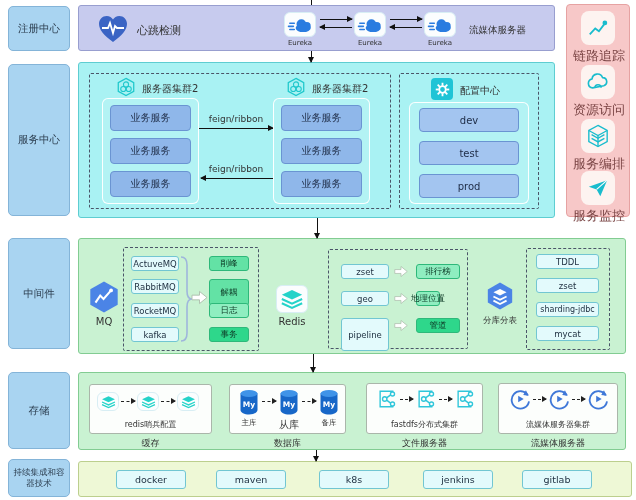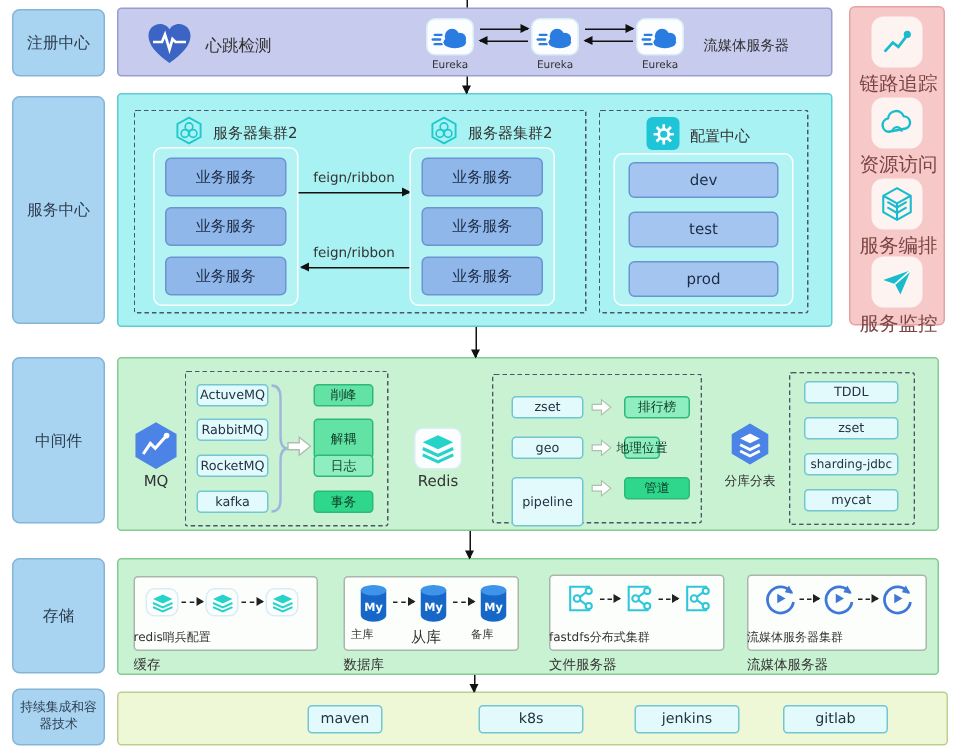--- a/index.html
+++ b/index.html
@@ -17,21 +17,21 @@
 .icontile{position:absolute;background:#fbfdfe;border:1px solid #d8eef4;border-radius:6px;display:flex;align-items:center;justify-content:center}
 .dashed{position:absolute;border:1.3px dashed #4a5568;border-radius:2px}
 .inner-solid{position:absolute;border:1.5px solid rgba(255,255,255,.95);border-radius:6px;background:rgba(255,255,255,.12)}
 .svc{position:absolute;background:#8fb7ea;border:1px solid #6a94d2;border-radius:4px;display:flex;align-items:center;justify-content:center;font-size:10px;color:#1d2b45}
 .env{position:absolute;background:#a3c5f0;border:1px solid #6a94d2;border-radius:4px;display:flex;align-items:center;justify-content:center;font-size:10px;color:#1d2b45}
 .cyanbox{position:absolute;background:#e3fafc;border:1px solid #72c6d2;border-radius:3px;display:flex;align-items:center;justify-content:center;font-size:8.5px;color:#223344;white-space:nowrap}
 .greenbox{position:absolute;border:1px solid #2eb87a;border-radius:3px;display:flex;align-items:center;justify-content:center;font-size:8.5px;color:#0d3a26;white-space:nowrap}
 .g-md{background:#63e2a5}.g-lt{background:#8feec0}.g-dk{background:#2ed78b}
 .whitebox{position:absolute;background:#fcfefc;border:1px solid #aab6aa;border-radius:3px}
 .lbl{position:absolute;color:#333;white-space:nowrap}
-.cap{position:absolute;color:#333;text-align:left;font-size:9px}
+.cap{position:absolute;color:#333;text-align:center;font-size:9px}
 .gear-tile{position:absolute;background:#1fc4d6;border-radius:4px;display:flex;align-items:center;justify-content:center}
 .harrow{position:absolute;height:0;border-top:1.3px solid #111}
 .harrow.r::after{content:"";position:absolute;right:-1px;top:-4.3px;border-left:6px solid #111;border-top:3.5px solid transparent;border-bottom:3.5px solid transparent}
 .harrow.l::before{content:"";position:absolute;left:-1px;top:-4.3px;border-right:6px solid #111;border-top:3.5px solid transparent;border-bottom:3.5px solid transparent}
 .varrow{position:absolute;width:0;border-left:1.4px solid #111}
 .varrow.d::after{content:"";position:absolute;left:-4.3px;bottom:-1px;border-top:6px solid #111;border-left:3.5px solid transparent;border-right:3.5px solid transparent}
 .darrow{position:absolute;height:0;border-top:1.2px dashed #222}
 .darrow::after{content:"";position:absolute;right:-1px;top:-3.6px;border-left:5px solid #222;border-top:3px solid transparent;border-bottom:3px solid transparent}
 .ctr{display:flex;align-items:center;justify-content:center;text-align:center}
 </style>
@@ -337,21 +337,22 @@
     <svg style="position:absolute;left:508px;top:15px" width="22" height="22" viewBox="0 0 24 24">
         <path d="M20.5 8 A9.5 9.5 0 1 0 21.8 14.5" fill="none" stroke="#3f78d8" stroke-width="2"></path>
         <polygon points="10,8.5 16,12 10,15.5" fill="#3f78d8"></polygon>
         <polygon points="18.5,2.5 21.5,8.5 15.5,7.5" fill="#3f78d8"></polygon>
       </svg>
     <div class="cap" style="left:419px;top:46px;width:120px;font-size:8px">流媒体服务器集群</div>
     <div class="cap" style="left:419px;top:64px;width:120px">流媒体服务器</div>
   </div>
 
   <div class="row r5" style="left:78px;top:461px;width:554px;height:36px">
-    <div class="cyanbox" style="left:126px;top:8px;width:50px;height:19px;font-size:9.5px">maven</div>
+    <div class="cyanbox" style="left:37px;top:8px;width:70px;height:19px;font-size:9.5px">docker</div>
+    <div class="cyanbox" style="left:137px;top:8px;width:70px;height:19px;font-size:9.5px">maven</div>
     <div class="cyanbox" style="left:240px;top:8px;width:70px;height:19px;font-size:9.5px">k8s</div>
     <div class="cyanbox" style="left:344px;top:8px;width:70px;height:19px;font-size:9.5px">jenkins</div>
     <div class="cyanbox" style="left:443px;top:8px;width:70px;height:19px;font-size:9.5px">gitlab</div>
   </div>
 
   <div class="rpanel" style="left:566px;top:4px;width:64px;height:213px">
     <div class="ptile" style="left:14px;top:6px;width:34px;height:34px">
         <svg width="22" height="22" viewBox="0 0 24 24">
           <polyline points="3,19 9,12.5 13,15.5 19.5,7" fill="none" stroke="#19bccd" stroke-width="2"></polyline>
           <circle cx="19.5" cy="6.5" r="2.6" fill="#19bccd"></circle>

